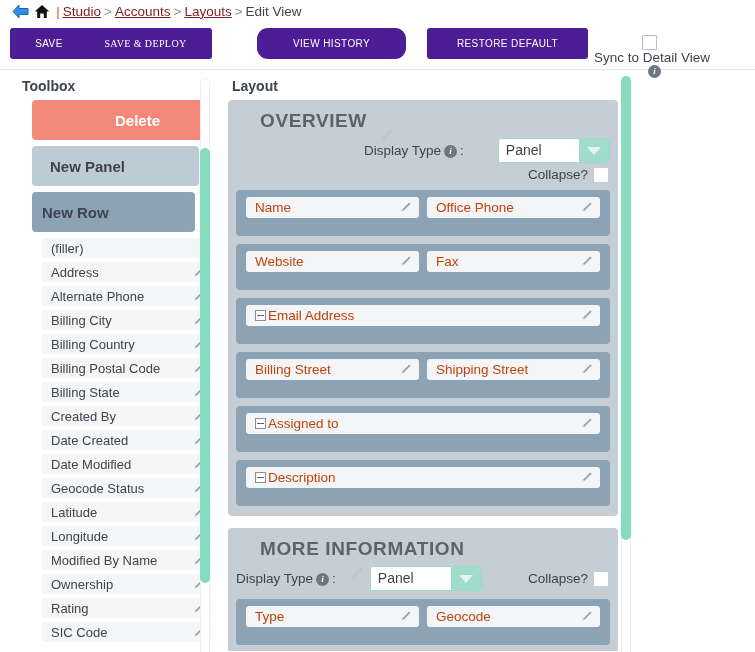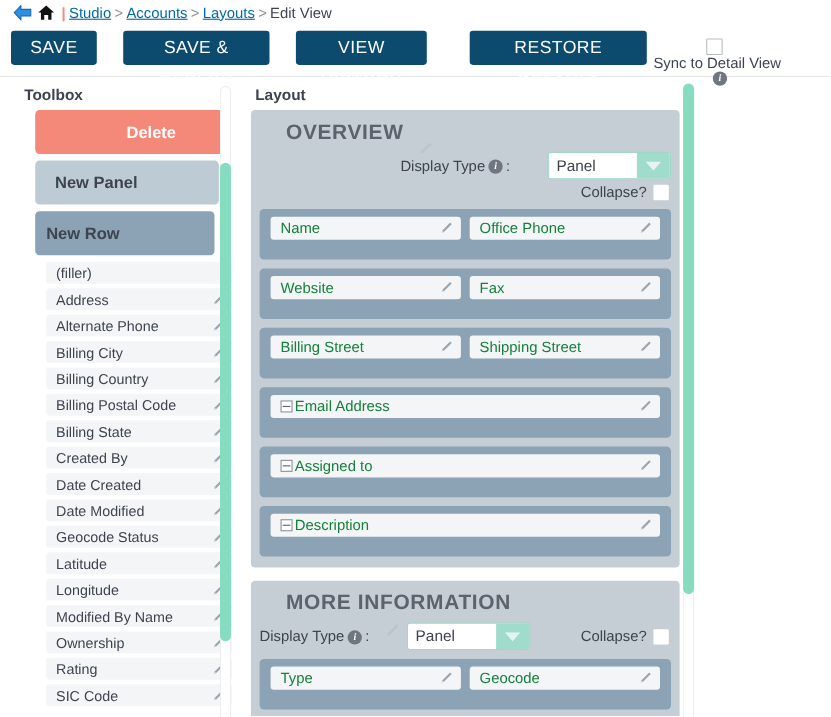--- a/index.html
+++ b/index.html
@@ -26,50 +26,50 @@
     flex: none;
     display: block;
   }
   .bc-home {
     width: 16px; height: 15px;
     margin-right: 3px;
     flex: none;
     display: block;
   }
   .bc-pipe { color: #f4897a; margin: 0 3px; font-weight: 700; }
-  .bc-link { color: #0369a1; }
+  .bc-link { color: #7f1d1d; }
   .bc-sep { color: #8a8f98; margin: 0 3px; }
   .bc-current { color: #3d4450; }
 
   
   .toolbar {
     position: relative;
     height: 48px;
     border-bottom: 1px solid #e4e6ea;
     background: #fff;
   }
   .btn {
     position: absolute;
     top: 6px;
     height: 31px;
-    background: #0c4a6e;
+    background: #4c1d95;
     color: #ffffff;
     border: none;
     border-radius: 3px;
-    font-size: 16px;
+    font-size: 10px;
     letter-spacing: .4px;
     font-family: "Liberation Sans", sans-serif;
     cursor: pointer;
     padding: 0 10px;
     line-height: 31px;
     text-align: center;
   }
   #btn-save      { left: 10px;  width: 78px; }
-  #btn-deploy    { left: 112px;  width: 133px; }
-  #btn-history   { left: 269px; width: 119px; }
+  #btn-deploy    { left: 79px;  width: 133px; font-family: Liberation Serif, serif; }
+  #btn-history   { left: 257px; width: 149px; border-radius: 11px; }
   #btn-restore   { left: 427px; width: 161px; }
 
   .sync-wrap {
     position: absolute;
     left: 594px; top: 13px;
     display: flex; align-items: center;
     font-size: 13.5px;
     color: #3d4450;
     white-space: nowrap;
     flex-direction: column;
@@ -301,21 +301,21 @@
     gap: 8px;
   }
   .cell {
     background: #f4f5f6;
     height: 21px;
     border-radius: 3px;
     display: flex;
     align-items: center;
     padding: 0 7px 0 9px;
     font-size: 13.5px;
-    color: #15803d;
+    color: #c2410c;
     flex: 1;
     cursor: pointer;
   }
   .cell.full { flex: 1 1 100%; }
   .cell .lbl { flex: 1; white-space: nowrap; overflow: hidden; }
   .minus-box {
     width: 11px; height: 11px;
     border: 1px solid #8a8f98;
     background: #fff;
     margin-right: 2px;
@@ -539,39 +539,39 @@
             </div>
             <div class="cell">
               <span class="lbl">Fax</span>
               <svg viewBox="0 0 16 16" class="pencil">
                 <path d="M12.6 1.7 L14.3 3.4 L5.6 12.1 L3.2 12.8 L3.9 10.4 Z" fill="#9aa4ae"></path>
                 <path d="M3.9 10.4 L5.6 12.1 L3.2 12.8 Z" fill="#d6dbe0"></path>
               </svg>
             </div>
           </div>
           <div class="row">
-            <div class="cell">
-              <span class="lbl">Billing Street</span>
-              <svg viewBox="0 0 16 16" class="pencil">
-                <path d="M12.6 1.7 L14.3 3.4 L5.6 12.1 L3.2 12.8 L3.9 10.4 Z" fill="#9aa4ae"></path>
-                <path d="M3.9 10.4 L5.6 12.1 L3.2 12.8 Z" fill="#d6dbe0"></path>
-              </svg>
-            </div>
-            <div class="cell">
-              <span class="lbl">Shipping Street</span>
-              <svg viewBox="0 0 16 16" class="pencil">
-                <path d="M12.6 1.7 L14.3 3.4 L5.6 12.1 L3.2 12.8 L3.9 10.4 Z" fill="#9aa4ae"></path>
-                <path d="M3.9 10.4 L5.6 12.1 L3.2 12.8 Z" fill="#d6dbe0"></path>
-              </svg>
-            </div>
-          </div>
-          <div class="row">
             <div class="cell full">
               <span class="minus-box"></span>
               <span class="lbl">Email Address</span>
+              <svg viewBox="0 0 16 16" class="pencil">
+                <path d="M12.6 1.7 L14.3 3.4 L5.6 12.1 L3.2 12.8 L3.9 10.4 Z" fill="#9aa4ae"></path>
+                <path d="M3.9 10.4 L5.6 12.1 L3.2 12.8 Z" fill="#d6dbe0"></path>
+              </svg>
+            </div>
+          </div>
+          <div class="row">
+            <div class="cell">
+              <span class="lbl">Billing Street</span>
+              <svg viewBox="0 0 16 16" class="pencil">
+                <path d="M12.6 1.7 L14.3 3.4 L5.6 12.1 L3.2 12.8 L3.9 10.4 Z" fill="#9aa4ae"></path>
+                <path d="M3.9 10.4 L5.6 12.1 L3.2 12.8 Z" fill="#d6dbe0"></path>
+              </svg>
+            </div>
+            <div class="cell">
+              <span class="lbl">Shipping Street</span>
               <svg viewBox="0 0 16 16" class="pencil">
                 <path d="M12.6 1.7 L14.3 3.4 L5.6 12.1 L3.2 12.8 L3.9 10.4 Z" fill="#9aa4ae"></path>
                 <path d="M3.9 10.4 L5.6 12.1 L3.2 12.8 Z" fill="#d6dbe0"></path>
               </svg>
             </div>
           </div>
           <div class="row">
             <div class="cell full">
               <span class="minus-box"></span>
               <span class="lbl">Assigned to</span>

